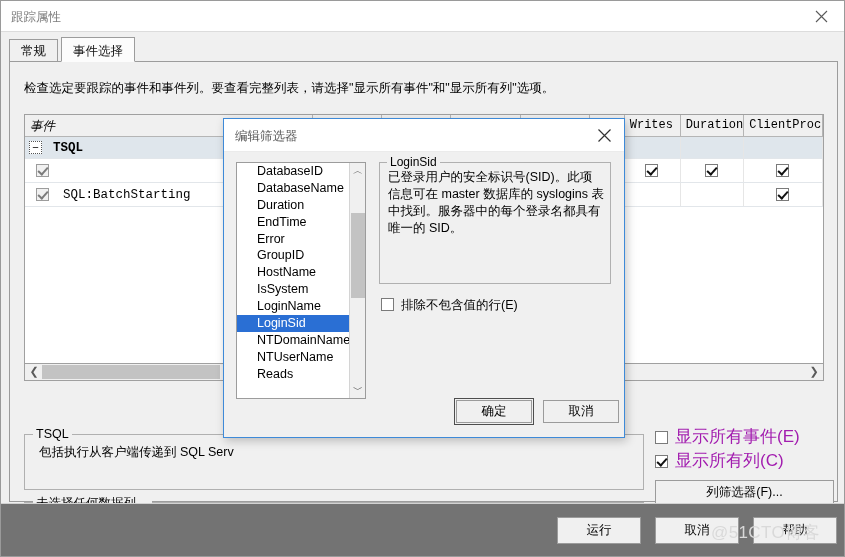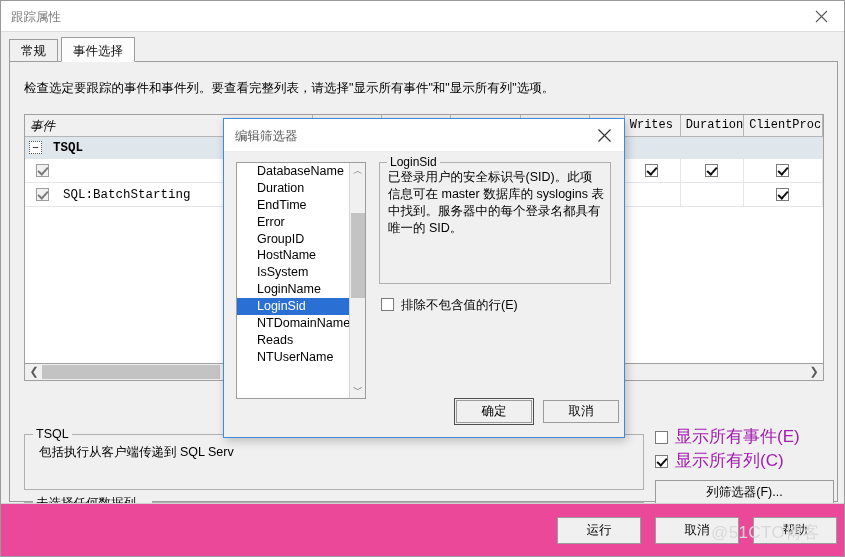--- a/index.html
+++ b/index.html
@@ -217,21 +217,21 @@
     cursor: default;
     white-space: nowrap;
   }
   .btn-colfilter { position: absolute; left: 645px; top: 418px; width: 179px; height: 24px; }
   .btn-organize  { position: absolute; left: 645px; top: 447px; width: 179px; height: 24px; }
 
   
   .bottombar {
     position: absolute; left: 0; top: 502px;
     width: 843px; height: 54px;
-    background: #ec4899;
+    background: #737373;
     border-top: 1px solid #d2d2d2;
   }
   .btn-run    { position: absolute; left: 556px; top: 13px; width: 84px; height: 27px; }
   .btn-cancel { position: absolute; left: 654px; top: 13px; width: 84px; height: 27px; }
   .btn-help   { position: absolute; left: 752px; top: 13px; width: 84px; height: 27px; }
 
   .watermark {
     position: absolute; left: 710px; top: 520px;
     font-size: 17px; color: #d9d9d9;
     letter-spacing: 0.4px;
@@ -468,32 +468,33 @@
       <div class="modal-title">编辑筛选器</div>
       <div class="modal-close">
         <svg width="15" height="15" viewBox="0 0 15 15">
             <path d="M1.5 1.5 L13.5 13.5 M13.5 1.5 L1.5 13.5" stroke="#333" stroke-width="1.2" fill="none"></path>
           </svg>
       </div>
     </div>
 
     <div class="listbox">
       <div class="lb-inner" id="lb-items">
+          <div class="lb-item">DatabaseID</div>
           <div class="lb-item">DatabaseName</div>
           <div class="lb-item">Duration</div>
           <div class="lb-item">EndTime</div>
           <div class="lb-item">Error</div>
           <div class="lb-item">GroupID</div>
           <div class="lb-item">HostName</div>
           <div class="lb-item">IsSystem</div>
           <div class="lb-item">LoginName</div>
           <div class="lb-item sel">LoginSid</div>
           <div class="lb-item">NTDomainName</div>
+          <div class="lb-item">NTUserName</div>
           <div class="lb-item">Reads</div>
-          <div class="lb-item">NTUserName</div>
         </div>
       <div class="lb-scroll">
         <div class="lb-arrow lb-up">︿</div>
         <div class="lb-thumb"></div>
         <div class="lb-arrow lb-down">﹀</div>
       </div>
     </div>
 
     <div class="gbox-desc">
       <div class="cap">LoginSid</div>

